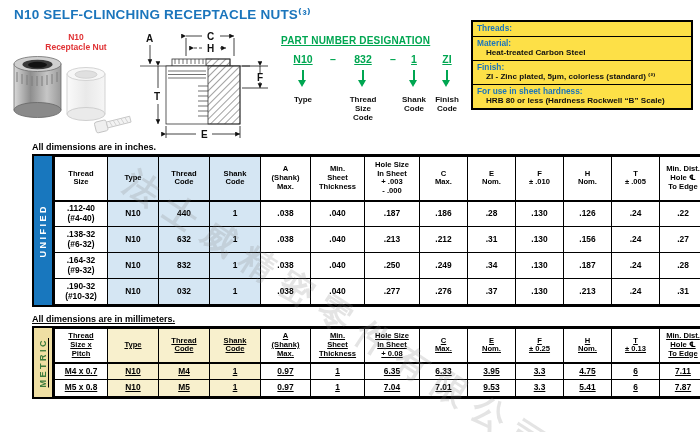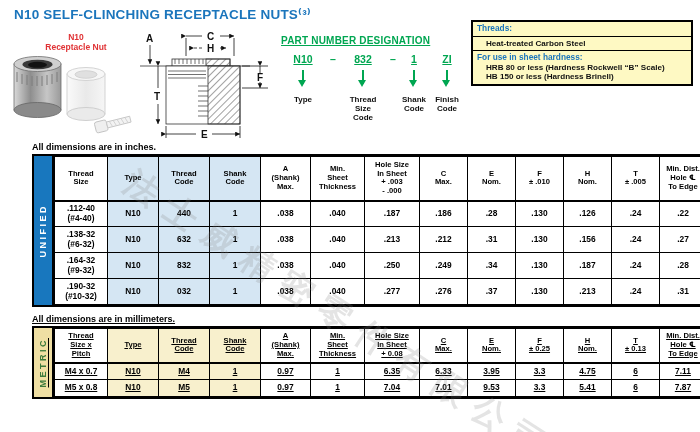--- a/index.html
+++ b/index.html
@@ -23,21 +23,21 @@
   .pnd-heading { display:inline-block; color:#00A651; font-weight:bold; font-size:10px; text-decoration:underline; margin-bottom:7px; letter-spacing:.2px; }
   .pnd-grid { display:grid; grid-template-columns:44px 16px 44px 16px 26px 40px; }
   .pnd-code { color:#00A651; font-weight:bold; font-size:10.5px; text-align:center; text-decoration:underline; }
   .pnd-sep { color:#00A651; font-weight:bold; font-size:10.5px; text-align:center; }
   .pnd-arrow-cell { display:flex; justify-content:center; padding:5px 0 4px 0; height:30px; }
   .pnd-arrow { position:relative; width:2.5px; height:14px; background:#00A651; }
   .pnd-arrow::after { content:''; position:absolute; bottom:-7px; left:-3.3px; border:4.5px solid transparent; border-top:7px solid #00A651; }
   .pnd-label { font-size:8px; font-weight:bold; color:#111; text-align:center; white-space:pre-line; line-height:1.15; }
 
   
-  .spec-box { position:absolute; left:471px; top:20px; width:222px; border:2.5px solid #000; background:#fef9c3; }
+  .spec-box { position:absolute; left:471px; top:20px; width:222px; border:2.5px solid #000; background:#fde047; }
   .spec-section { border-bottom:1.5px solid #000; padding:2px 3px 2px 4px; }
   .spec-section:last-child { border-bottom:none; }
   .spec-label { color:#1B75BC; font-weight:bold; font-size:8.3px; line-height:1.15; }
   .spec-line { color:#111; font-weight:bold; font-size:8.1px; line-height:1.18; padding-left:9px; }
 
   
   .table-block { position:absolute; left:18px;margin-left:14px; }
   .tb1 { top:142px; }
   .tb2 { top:314px;text-decoration:underline; }
   .caption { font-size:9px; font-weight:bold; color:#000; margin-bottom:2px; }
@@ -224,26 +224,30 @@
       <div class="pnd-label">Finish
 Code</div>
     </div>
   </div>
 
   <div class="spec-box">
     <div class="spec-section">
       <div class="spec-label">Threads:</div>
     </div>
     <div class="spec-section">
+      <div class="spec-label">Material:</div>
       <div class="spec-line">Heat-treated Carbon Steel</div>
+    </div>
+    <div class="spec-section">
+      <div class="spec-label">Finish:</div>
+      <div class="spec-line">ZI - Zinc plated, 5µm, colorless (standard) ⁽²⁾</div>
     </div>
     <div class="spec-section">
       <div class="spec-label">For use in sheet hardness:</div>
       <div class="spec-line">HRB 80 or less (Hardness Rockwell “B” Scale)</div>
-      <div class="spec-line">HB 150 or less (Hardness Brinell)</div>
     </div>
   </div>
 
   <div class="table-block tb1">
     <div class="caption">All dimensions are in inches.</div>
     <div class="table-wrap unified">
       <div class="side-strip">
         <span>UNIFIED</span>
       </div>
       <table>

